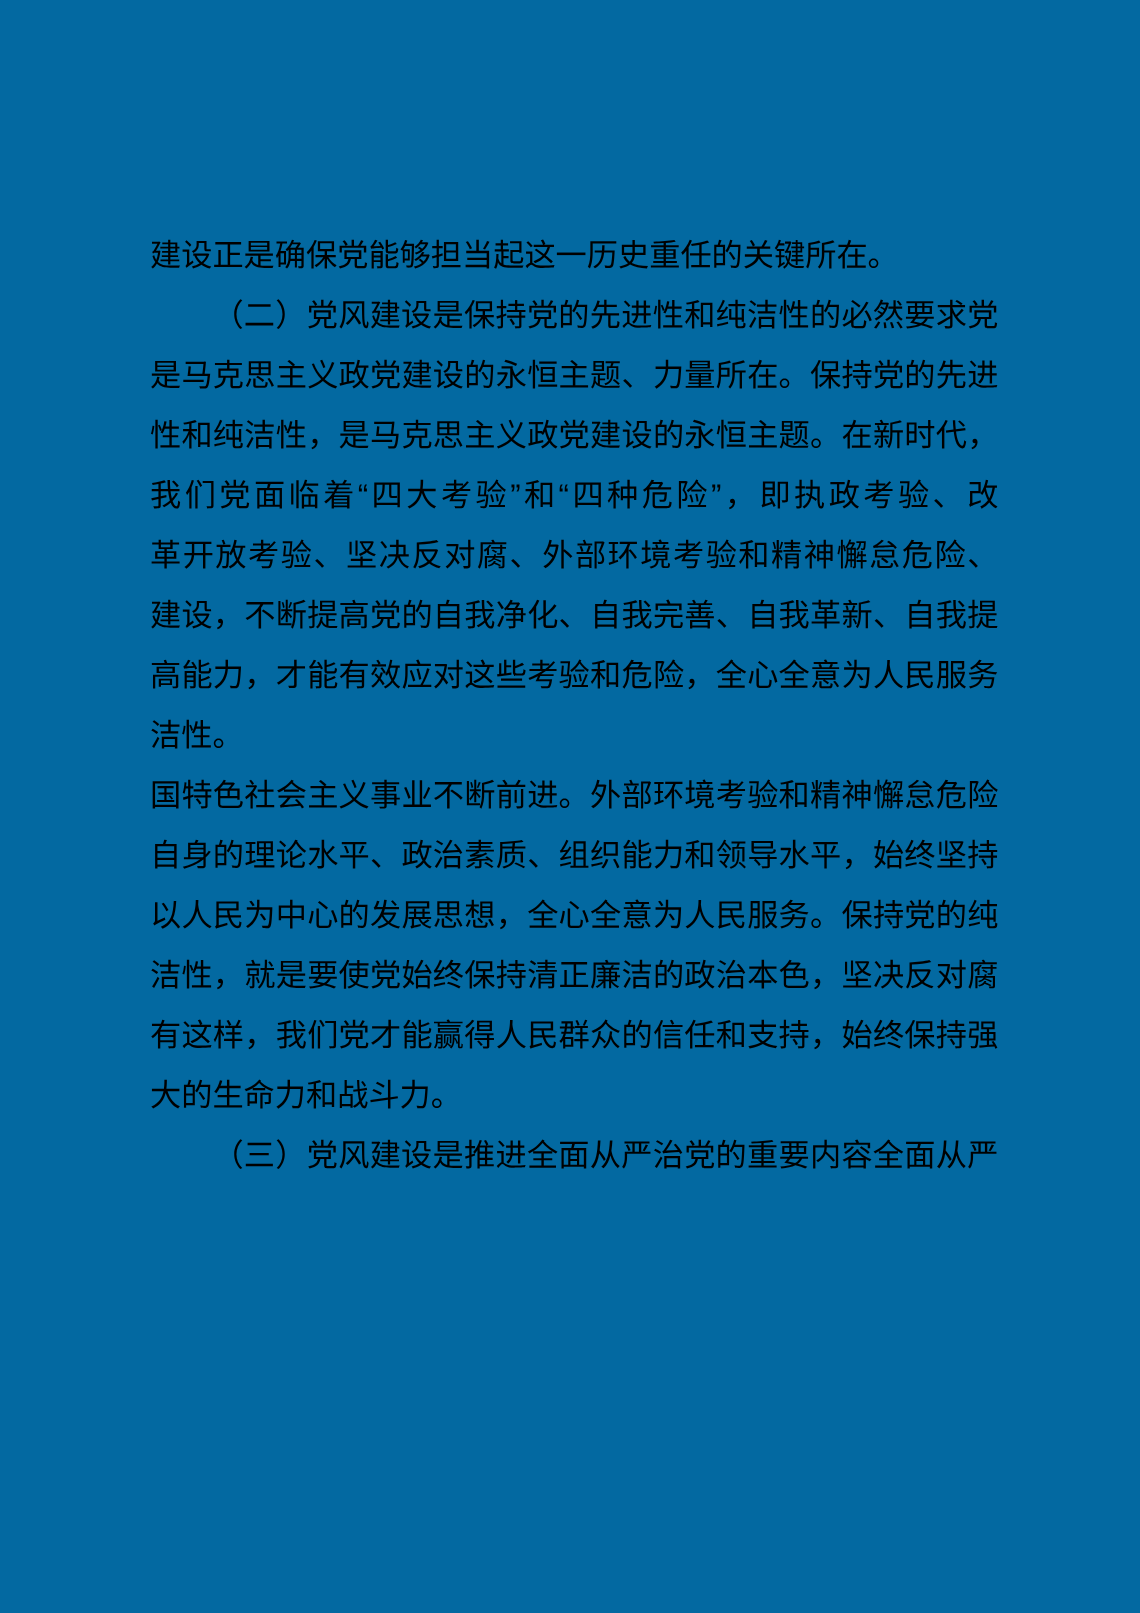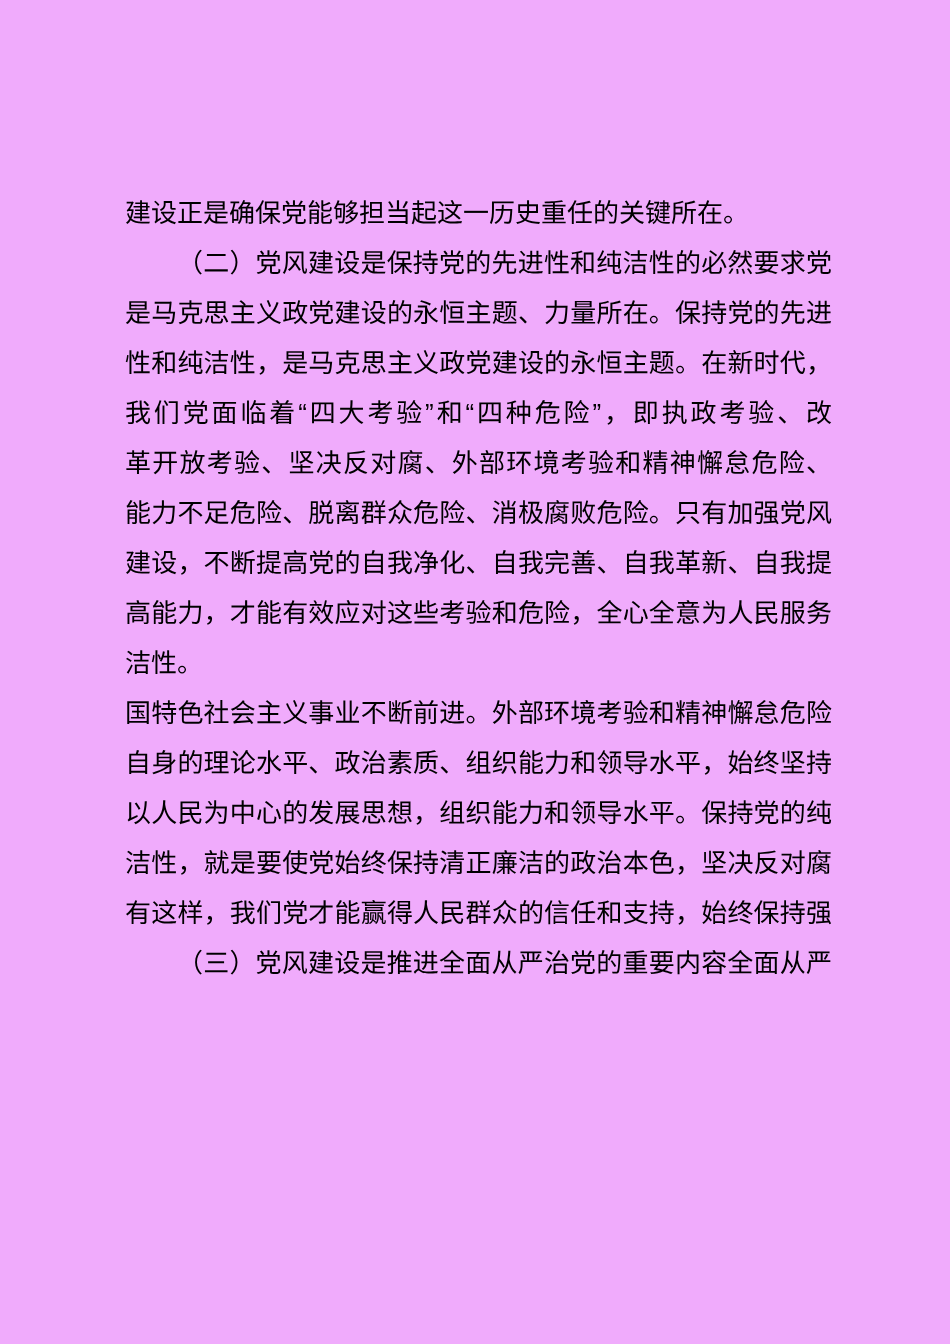--- a/index.html
+++ b/index.html
@@ -4,21 +4,21 @@
 <style>
   html, body {
     margin: 0;
     padding: 0;
     background: #ffffff;
   }
   .page {
     position: relative;
     width: 950px;
     height: 1344px;
-    background: #f0abfc;
+    background: #0369a1;
     overflow: hidden;
   }
   .text-block {
     position: absolute;
     left: 125px;
     top: 188px;
     width: 707px;
     color: #000000;
     font-family: "Liberation Sans", sans-serif;
     font-size: 26px;
@@ -46,27 +46,27 @@
 <div class="page">
   <div class="text-block">
 
     <div class="line end">建设正是确保党能够担当起这一历史重任的关键所在。</div>
 
     <div class="line indent">（二）党风建设是保持党的先进性和纯洁性的必然要求党</div>
     <div class="line">是马克思主义政党建设的永恒主题、力量所在。保持党的先进</div>
     <div class="line">性和纯洁性，是马克思主义政党建设的永恒主题。在新时代，</div>
     <div class="line">我们党面临着“四大考验”和“四种危险”，即执政考验、改</div>
     <div class="line">革开放考验、坚决反对腐、外部环境考验和精神懈怠危险、</div>
-    <div class="line">能力不足危险、脱离群众危险、消极腐败危险。只有加强党风</div>
     <div class="line">建设，不断提高党的自我净化、自我完善、自我革新、自我提</div>
     <div class="line">高能力，才能有效应对这些考验和危险，全心全意为人民服务</div>
     <div class="line end">洁性。</div>
 
     <div class="line">国特色社会主义事业不断前进。外部环境考验和精神懈怠危险</div>
     <div class="line">自身的理论水平、政治素质、组织能力和领导水平，始终坚持</div>
-    <div class="line">以人民为中心的发展思想，组织能力和领导水平。保持党的纯</div>
+    <div class="line">以人民为中心的发展思想，全心全意为人民服务。保持党的纯</div>
     <div class="line">洁性，就是要使党始终保持清正廉洁的政治本色，坚决反对腐</div>
     <div class="line">有这样，我们党才能赢得人民群众的信任和支持，始终保持强</div>
+    <div class="line end">大的生命力和战斗力。</div>
 
     <div class="line indent">（三）党风建设是推进全面从严治党的重要内容全面从严</div>
 
   </div>
 </div>
 
 </body></html>

